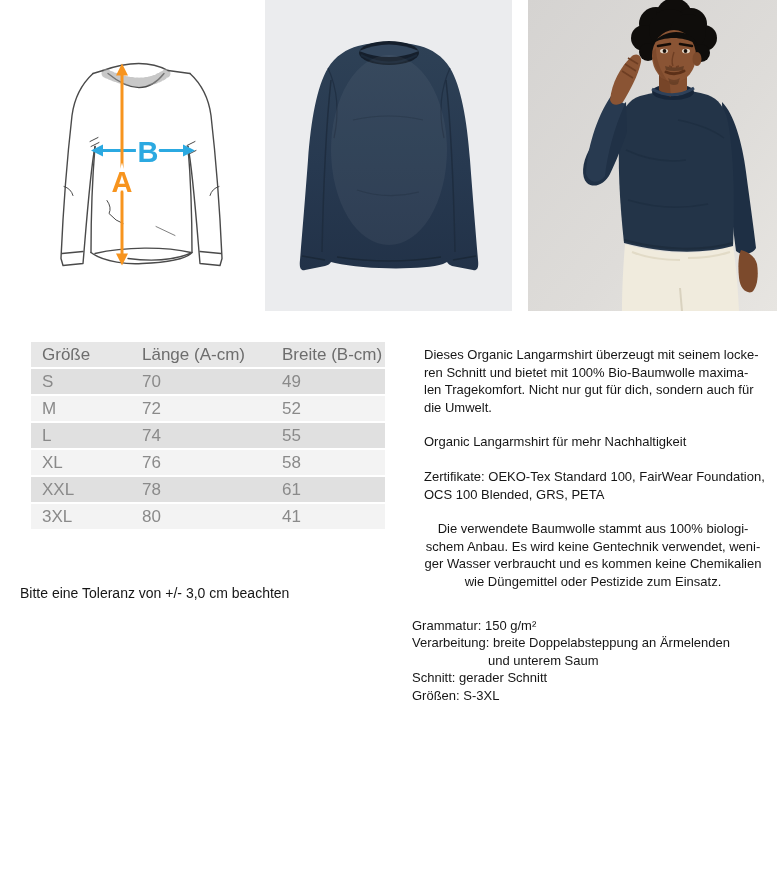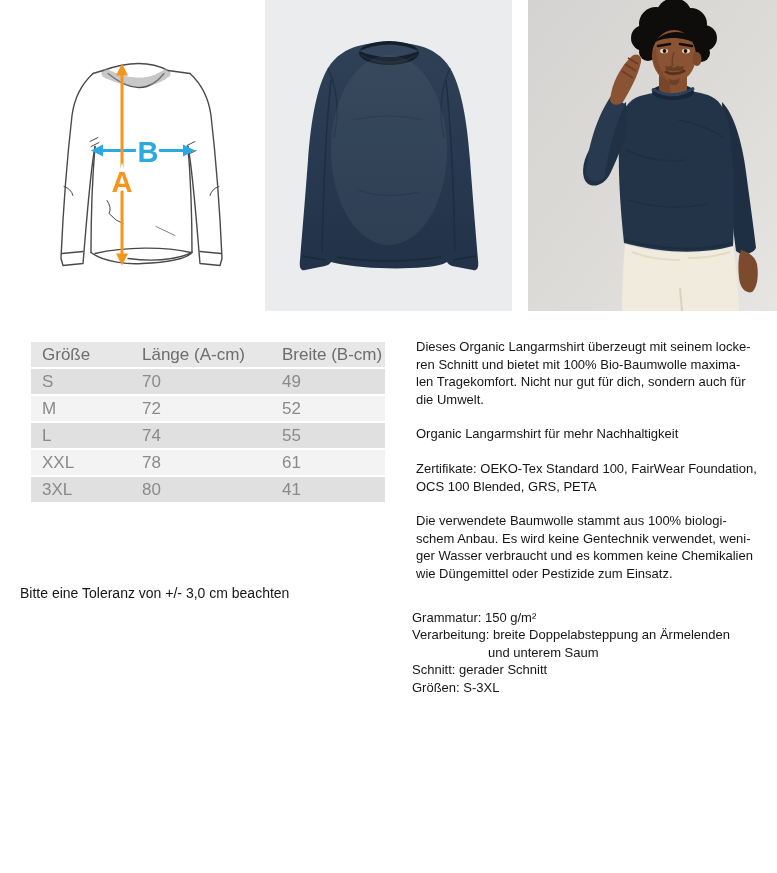--- a/index.html
+++ b/index.html
@@ -33,23 +33,23 @@
   
   .tolerance{
     position:absolute;left:20px;top:571px;
     font-size:14px;color:#161616;
   }
   
   .description{
     position:absolute;left:412px;top:334px;width:362px;
     font-size:13px;line-height:17.6px;color:#161616;
   }
-  .description p{margin:4px;}
+  .description p{margin:12px;}
   .description .para{margin-bottom:17px;}
-  .description .gap-lg{margin-bottom:26px;}
+  .description .gap-lg{margin-bottom:26px;text-align:center;}
   .description .spec-line{white-space:nowrap;}
   .description .indent{padding-left:76px;}
   .nowrap{white-space:nowrap;}
 </style>
 </head>
 <body>
 
 <div>
 
   <figure class="panel" id="panel-diagram">
@@ -242,20 +242,25 @@
       <td>M</td>
       <td>72</td>
       <td>52</td>
     </tr>
     <tr>
       <td>L</td>
       <td>74</td>
       <td>55</td>
     </tr>
     <tr>
+      <td>XL</td>
+      <td>76</td>
+      <td>58</td>
+    </tr>
+    <tr>
       <td>XXL</td>
       <td>78</td>
       <td>61</td>
     </tr>
     <tr>
       <td>3XL</td>
       <td>80</td>
       <td>41</td>
     </tr>
   </tbody>

